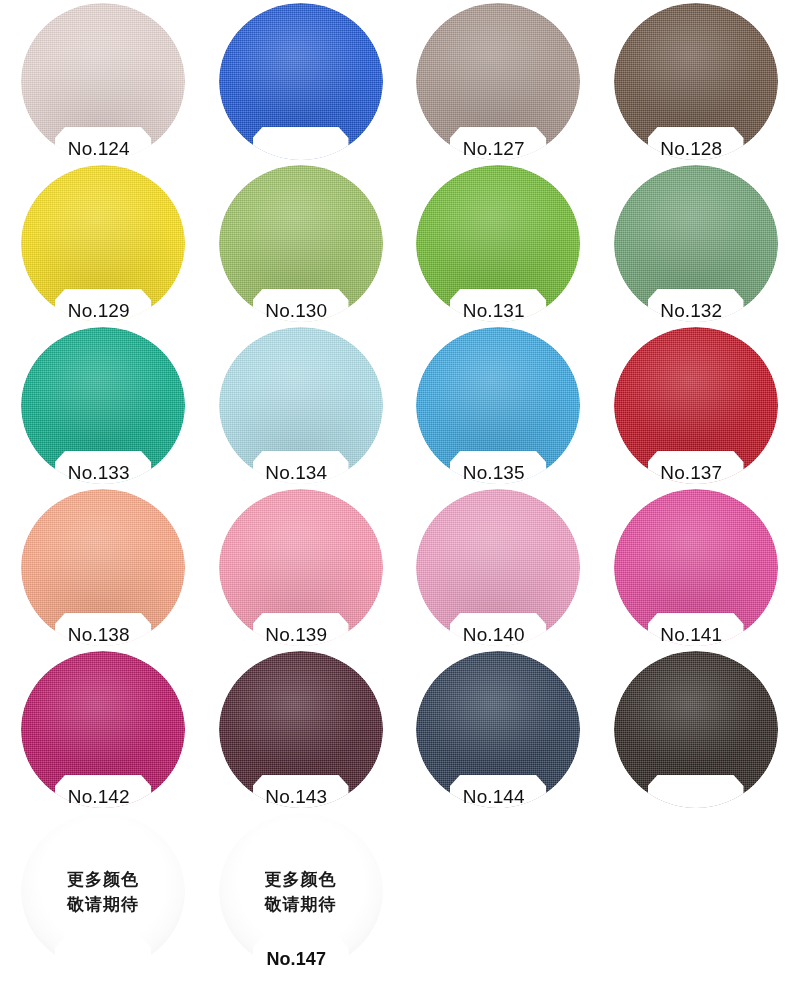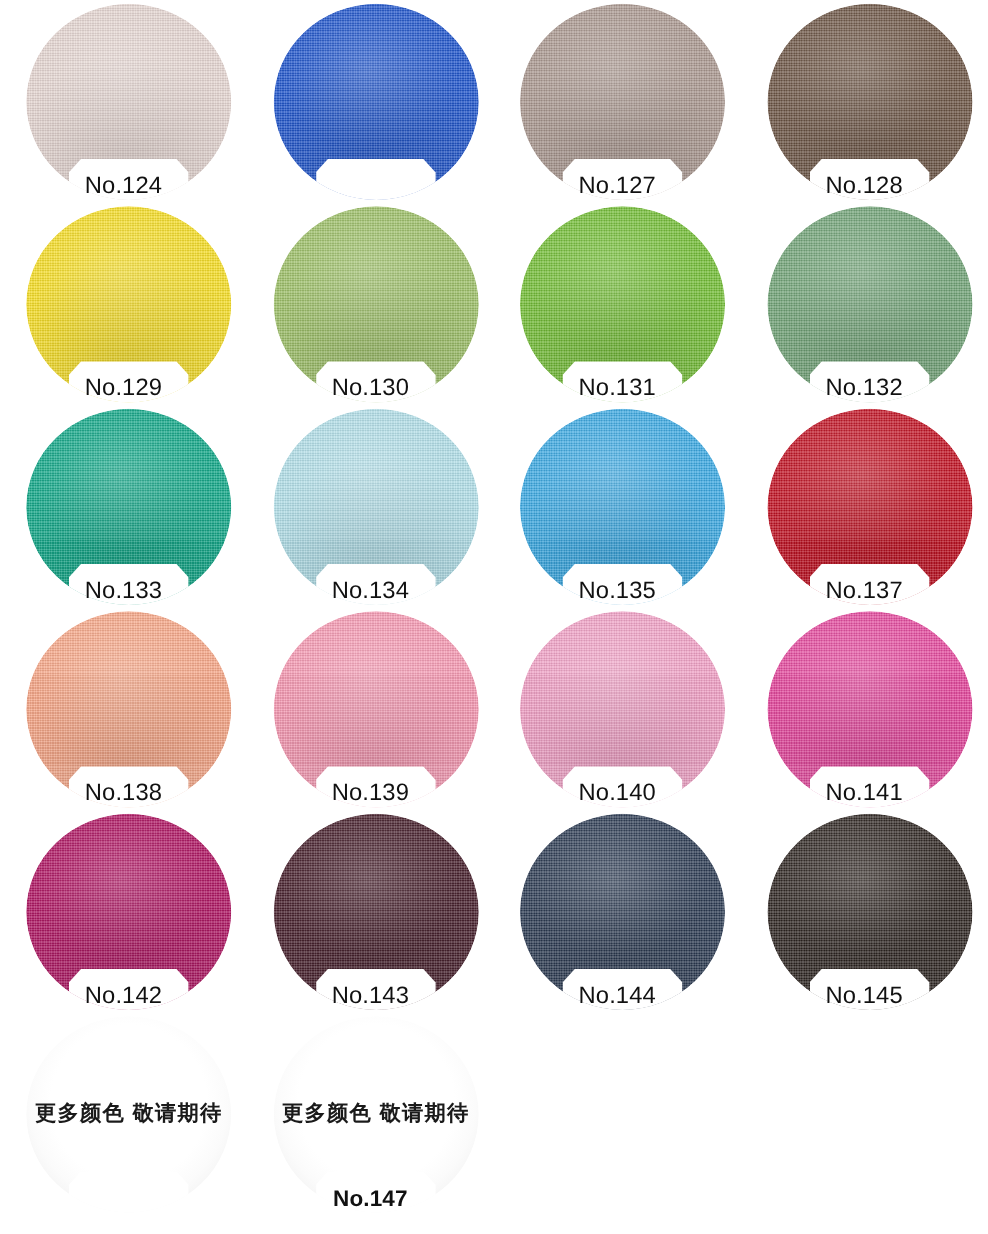--- a/index.html
+++ b/index.html
@@ -103,21 +103,21 @@
         rgba(255,255,255,0.0) 70%);
   }
 
   .placeholder-text {
     position: absolute;
     left: 21px;
     top: 3px;
     width: 164px;
     height: 157px;
     display: flex;
-    flex-direction: row;
+    flex-direction: column;
     justify-content: center;
     align-items: center;
     gap: 6px;
     color: #1a1a1a;
     font-size: 17px;
     font-weight: 700;
     letter-spacing: 1px;
     font-family: "DejaVu Sans", "Liberation Sans", sans-serif;
     line-height: 1.1;
     pointer-events: none;
@@ -328,21 +328,20 @@
       </div>
       <div class="swatch-label">No.144</div>
     </div>
     <div class="swatch-cell">
       <div class="swatch-disc">
         <div class="swatch-color" style="background: rgb(46, 38, 34);"></div>
         <div class="swatch-texture"></div>
         <div class="swatch-shade"></div>
         <div class="swatch-notch"></div>
       </div>
-      <div class="swatch-label">No.145</div>
     </div>
     <div class="swatch-cell is-placeholder">
       <div class="swatch-disc">
         <div class="swatch-color"></div>
         <div class="swatch-shade"></div>
         <div class="swatch-notch"></div>
       </div>
       <div class="placeholder-text">
         <span>更多颜色</span>
         <span>敬请期待</span>

